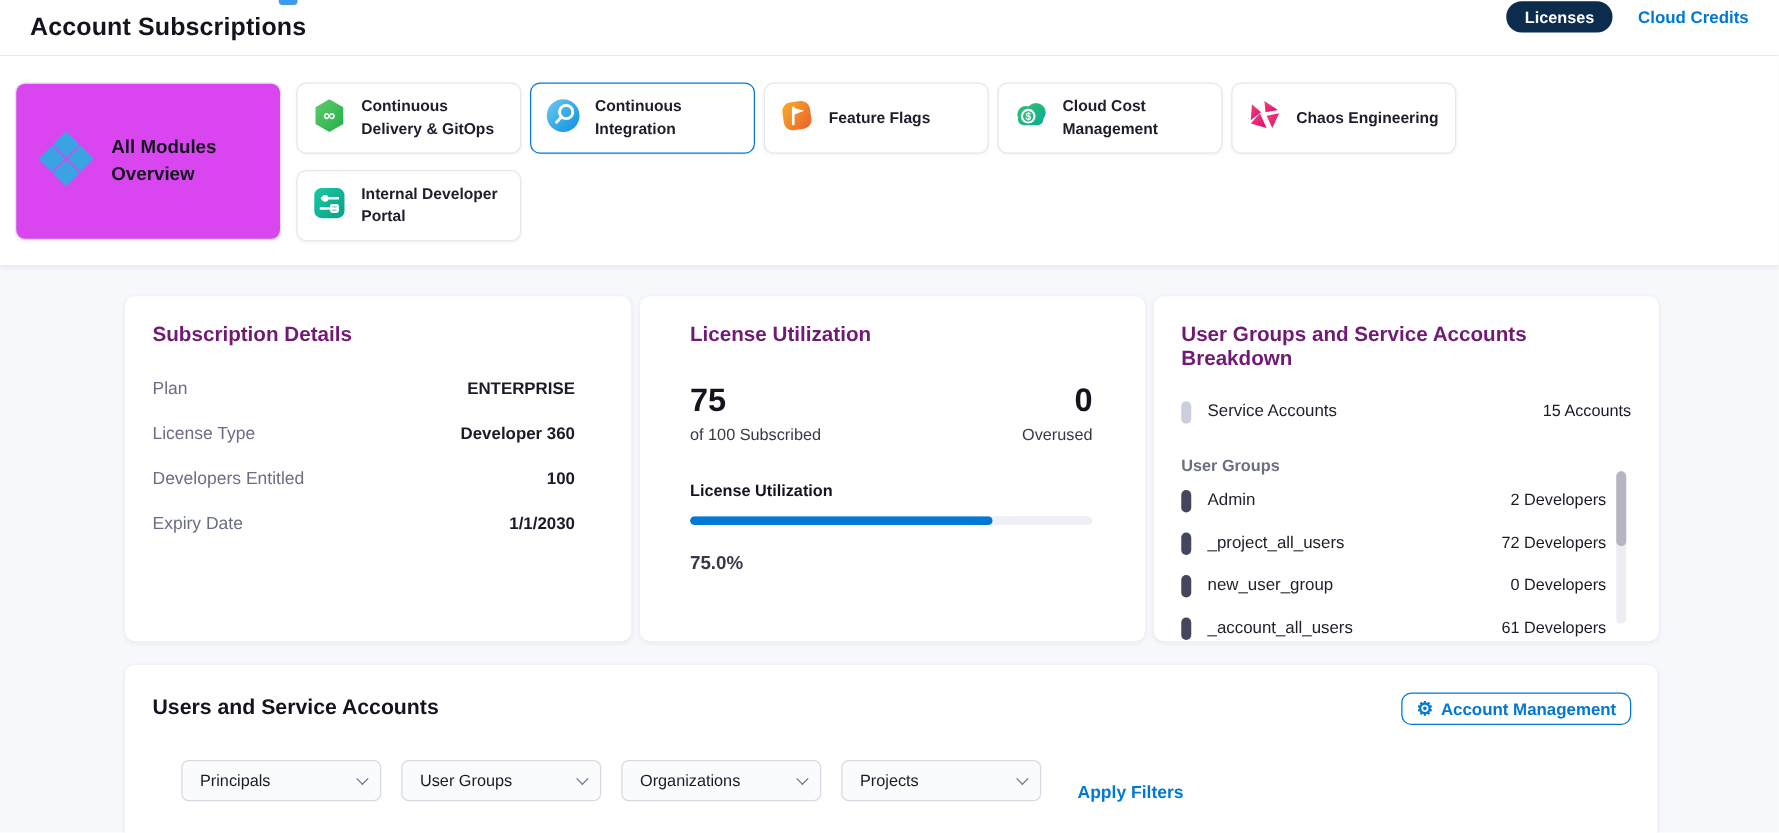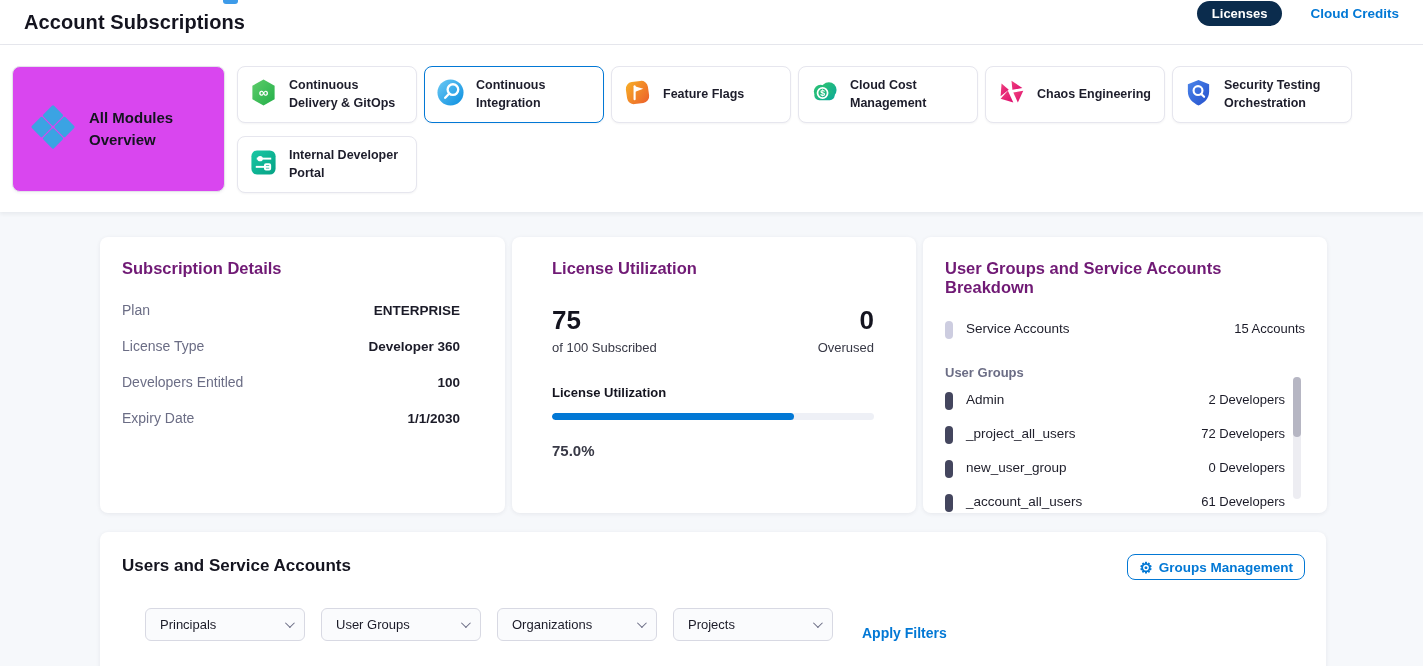--- a/index.html
+++ b/index.html
@@ -3,21 +3,21 @@
 <meta charset="utf-8">
 <style>
   * { margin:0; padding:0; box-sizing:border-box; }
   html,body { width:1423px; height:666px; overflow:hidden; background:#fff;
     font-family:"Liberation Sans", sans-serif; color:#1b1b28; }
 
   
   .header { position:relative; height:45px; background:#fff; border-bottom:1px solid #e7e8ee; }
   .page-title { position:absolute; left:24px; top:11px; font-size:20px; font-weight:700; color:#14141f; letter-spacing:.1px; }
   .clip-artifact { position:absolute; left:223px; top:0; width:15px; height:4px; background:#3d9be9; border-radius:0 0 3px 3px; }
-  .header-right { position:absolute; right:24px; top:1px; display:flex; align-items:center; gap:28px; }
+  .header-right { position:absolute; right:24px; top:1px; display:flex; align-items:center; gap:20px; }
   .pill-tab { background:#0b2c4d; color:#fff; font-size:13px; font-weight:600; padding:5px 15px; border-radius:999px; cursor:pointer; }
   .link-tab { color:#0278d5; font-size:13.5px; font-weight:600; cursor:pointer; }
 
   
   .modules-band { position:relative; height:167px; background:#fff; padding:21px 12px 0 12px;
     display:flex; gap:12px; box-shadow:0 2px 4px rgba(30,40,60,.07); }
   .overview-card { width:213px; height:126px; background:#d946ef; border:1px solid #e3e3ea; border-radius:8px;
     box-shadow:0 1px 3px rgba(40,41,61,.06); display:flex; align-items:center; gap:13px; padding:0 17px; cursor:pointer; }
   .overview-label { font-size:15px; font-weight:700; color:#14141f; line-height:1.45; width:92px; }
   .tiles-col { display:flex; flex-direction:column; gap:13px; }
@@ -196,36 +196,20 @@
               <path d="M16 3 L28 11 L17 13 Z"></path>
               <path d="M29 14 L23 27 L18 16 Z"></path>
               <path d="M14 15 L20 28 L6 24 Z" transform="translate(-2,-1)"></path>
               <path d="M4 20 L5 6 L13 13 Z"></path>
             </g>
           </svg>
         </span>
         <span class="tile-label">Chaos Engineering</span>
       </div>
 
-      <div class="tile">
-        <span>
-          <svg width="29" height="29" viewBox="0 0 30 30">
-            <defs>
-                <linearGradient id="gst" x1="0" y1="0" x2="1" y2="1">
-              <stop offset="0" stop-color="#4b85ea"></stop>
-                  <stop offset="1" stop-color="#2450cc"></stop>
-                </linearGradient>
-              </defs>
-            <path d="M15 2 L26 6.5 V14 C26 21.5 21 25.5 15 28.5 C9 25.5 4 21.5 4 14 V6.5 Z" fill="url(#gst)"></path>
-            <circle cx="14.5" cy="13" r="4.6" fill="none" stroke="#fff" stroke-width="2.2"></circle>
-            <line x1="17.8" y1="16.5" x2="20.8" y2="19.5" stroke="#fff" stroke-width="2.2" stroke-linecap="round"></line>
-          </svg>
-        </span>
-        <span class="tile-label">Security Testing Orchestration</span>
-      </div>
     </div>
 
     <div class="tiles-row">
       <div class="tile">
         <span>
           <svg width="29" height="29" viewBox="0 0 30 30">
             <defs>
                 <linearGradient id="gid" x1="0" y1="0" x2="1" y2="1">
               <stop offset="0" stop-color="#19c8a4"></stop>
                   <stop offset="1" stop-color="#05a285"></stop>
@@ -321,21 +305,21 @@
       <div class="scroll-track">
         <div class="scroll-thumb"></div>
       </div>
     </div>
   </div>
 
   <div class="bottom-card">
     <div class="bottom-title">Users and Service Accounts</div>
     <button class="lm-btn">
       <span class="gear">⚙</span>
-      <span>Groups Management</span>
+      <span>Account Management</span>
     </button>
     <div class="filters-row">
       <div class="dropdown">
         <span class="dd-label">Principals</span>
         <span class="chev"></span>
       </div>
       <div class="dropdown">
         <span class="dd-label">User Groups</span>
         <span class="chev"></span>
       </div>

